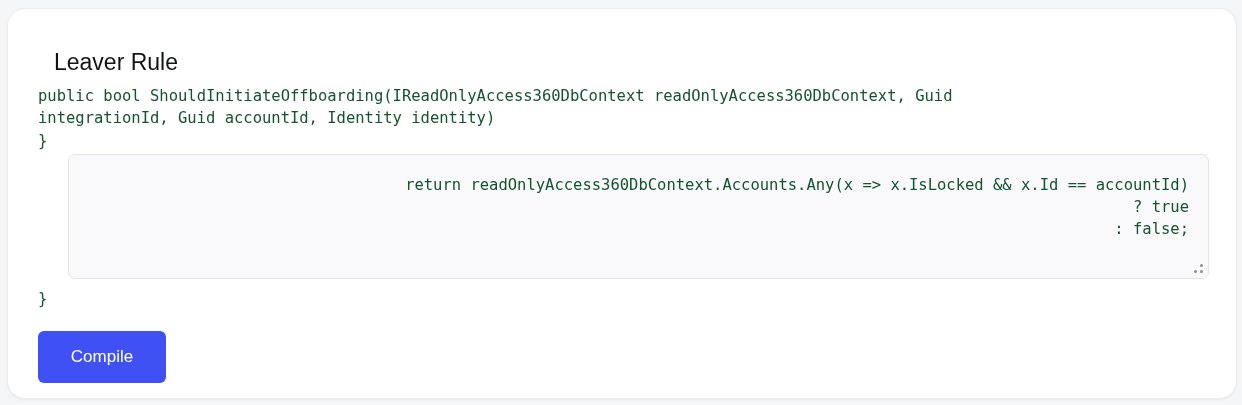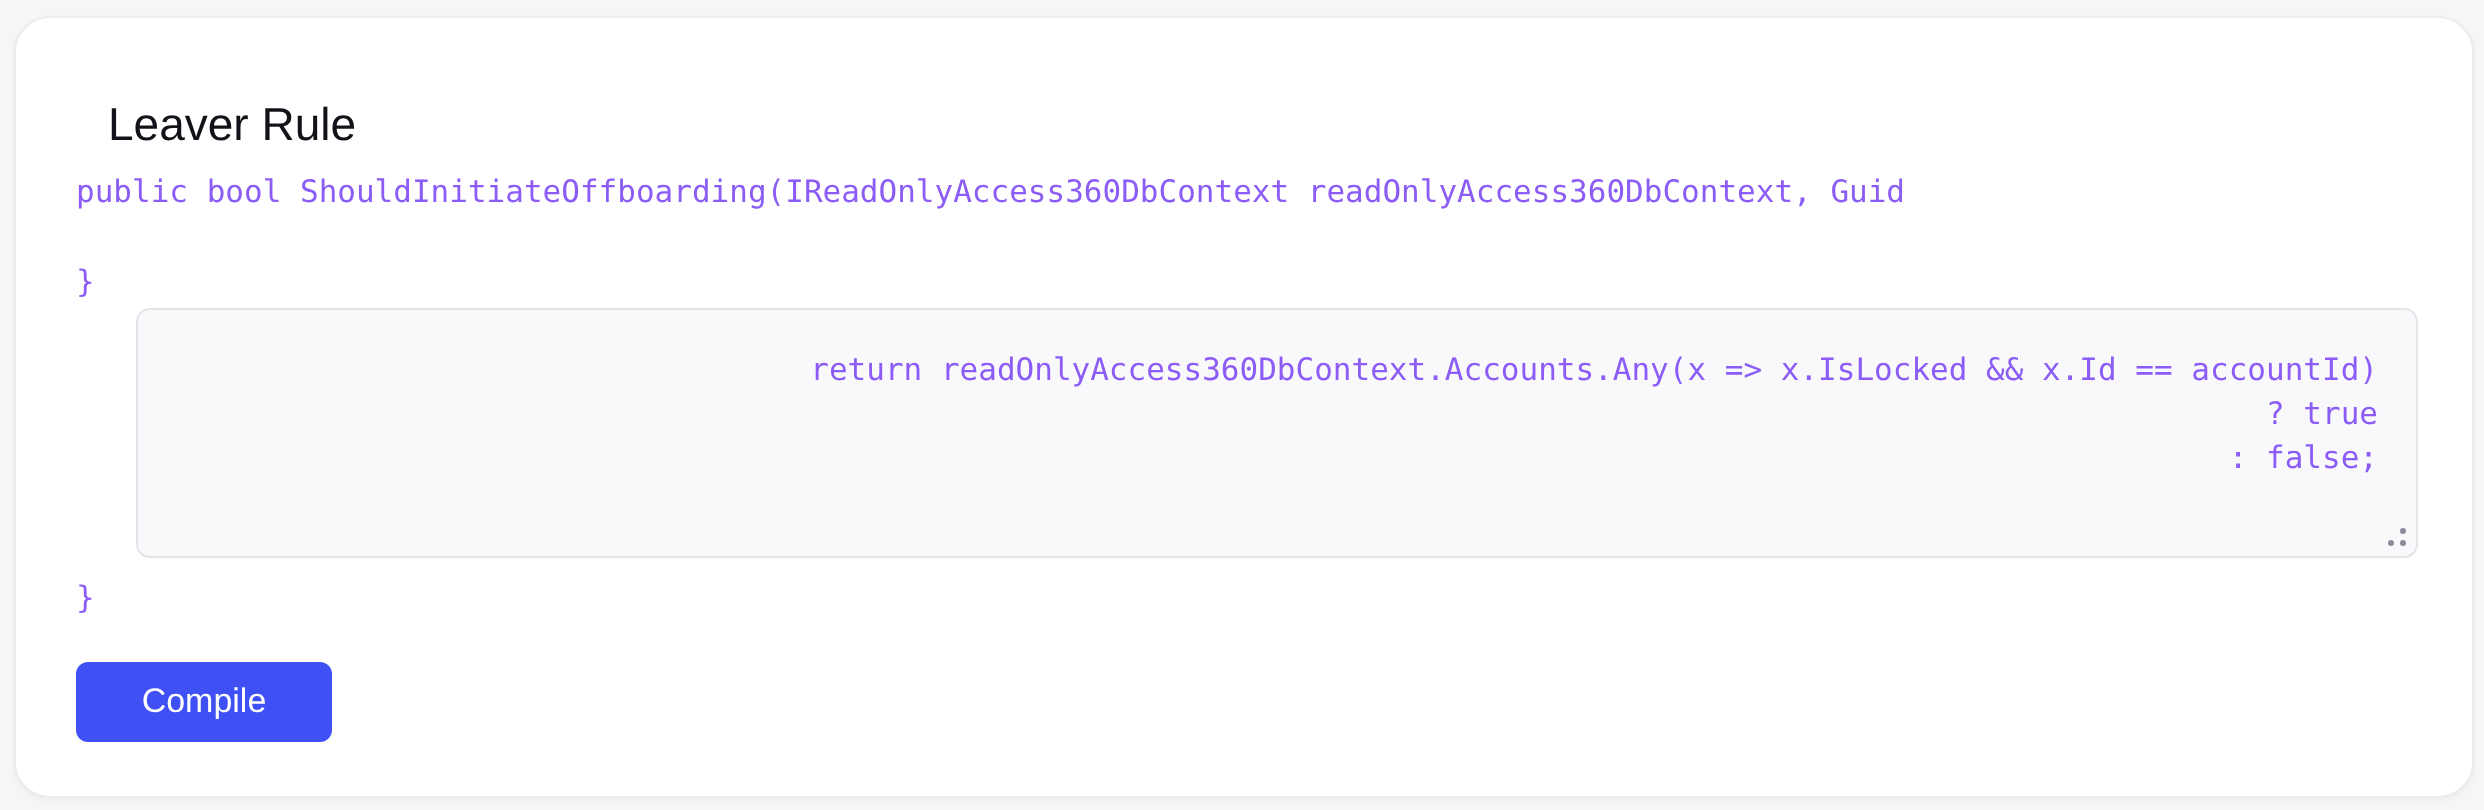--- a/index.html
+++ b/index.html
@@ -1,34 +1,34 @@
 <!DOCTYPE html>
 <html><head>
 <meta charset="utf-8">
 <style>
   html, body { margin:0; padding:0; }
   body { width:1242px; height:405px; background:#f5f6f8; position:relative; overflow:hidden; font-family:"Liberation Sans", sans-serif; }
   .card { position:absolute; left:7px; top:8px; width:1230px; height:391px; background:#ffffff; border:1px solid #ececef; border-radius:18px; box-shadow:0 1px 3px rgba(0,0,0,0.05); box-sizing:border-box; }
   .title { position:absolute; left:30px; top:24px; font-size:23px; color:#111318; margin:16px; font-weight:normal; }
-  .code { font-family:"DejaVu Sans Mono", monospace; font-size:15.5px; color:#8b5cf6; white-space:pre; line-height:22px; }
+  .code { font-family:"DejaVu Sans Mono", monospace; font-size:15.5px; color:#14532d; white-space:pre; line-height:22px; }
   .sig { position:absolute; left:30px; top:76px; }
   .close1 { position:absolute; left:30px; top:121px; }
   .editor { position:absolute; left:60px; top:145px; width:1141px; height:125px; background:#f9f9fb; border:1px solid #e3e4e8; border-radius:7px; box-sizing:border-box; }
   .editor textarea { position:absolute; left:20px; top:19px; width:1100px; height:90px; border:none; background:transparent; resize:none; outline:none; padding:0; margin:0; overflow:hidden;text-align:right; }
   .grip { position:absolute; right:4px; bottom:4px; width:10px; height:10px; }
   .grip span { position:absolute; width:3px; height:3px; background:#8a8d99; border-radius:50%; }
   .close2 { position:absolute; left:30px; top:279px; }
-  .btn { position:absolute; left:30px; top:322px; width:128px; height:40px; background:#3f51f5; color:#fff; border:none; border-radius:6px; font-family:"Liberation Sans", sans-serif; font-size:17px; cursor:pointer; }
+  .btn { position:absolute; left:30px; top:322px; width:128px; height:52px; background:#3f51f5; color:#fff; border:none; border-radius:6px; font-family:"Liberation Sans", sans-serif; font-size:17px; cursor:pointer; }
 </style>
 </head>
 <body>
 
 <div class="card">
   <h2 class="title">Leaver Rule</h2>
-  <div class="code sig"><div>public bool ShouldInitiateOffboarding(IReadOnlyAccess360DbContext readOnlyAccess360DbContext, Guid</div></div>
+  <div class="code sig"><div>public bool ShouldInitiateOffboarding(IReadOnlyAccess360DbContext readOnlyAccess360DbContext, Guid</div><div>integrationId, Guid accountId, Identity identity)</div></div>
   <div class="code close1">}</div>
   <div class="editor">
     <textarea class="code" spellcheck="false" style="">return readOnlyAccess360DbContext.Accounts.Any(x =&gt; x.IsLocked &amp;&amp; x.Id == accountId)
     ? true
     : false;</textarea>
     <div class="grip">
       <span style="left:6px;top:0px"></span>
       <span style="left:0px;top:6px"></span>
       <span style="left:6px;top:6px"></span>
     </div>

